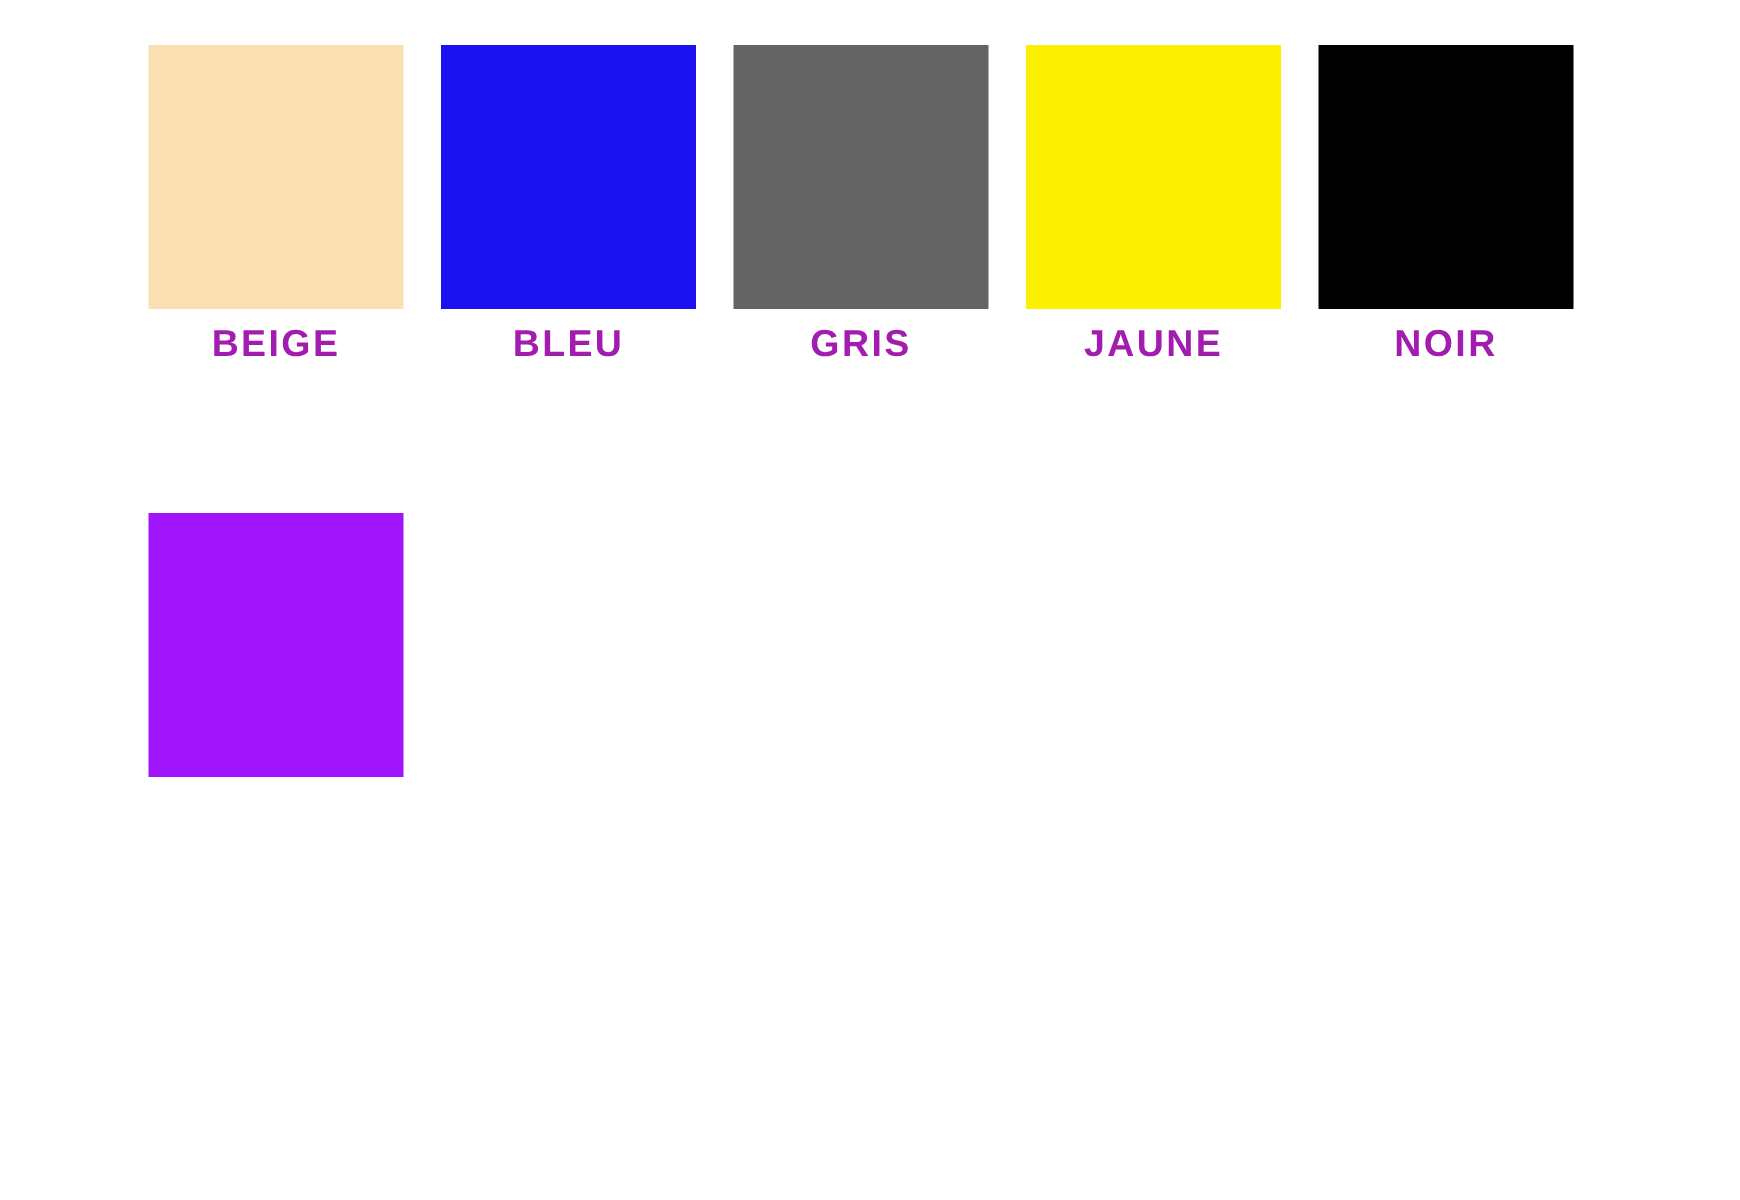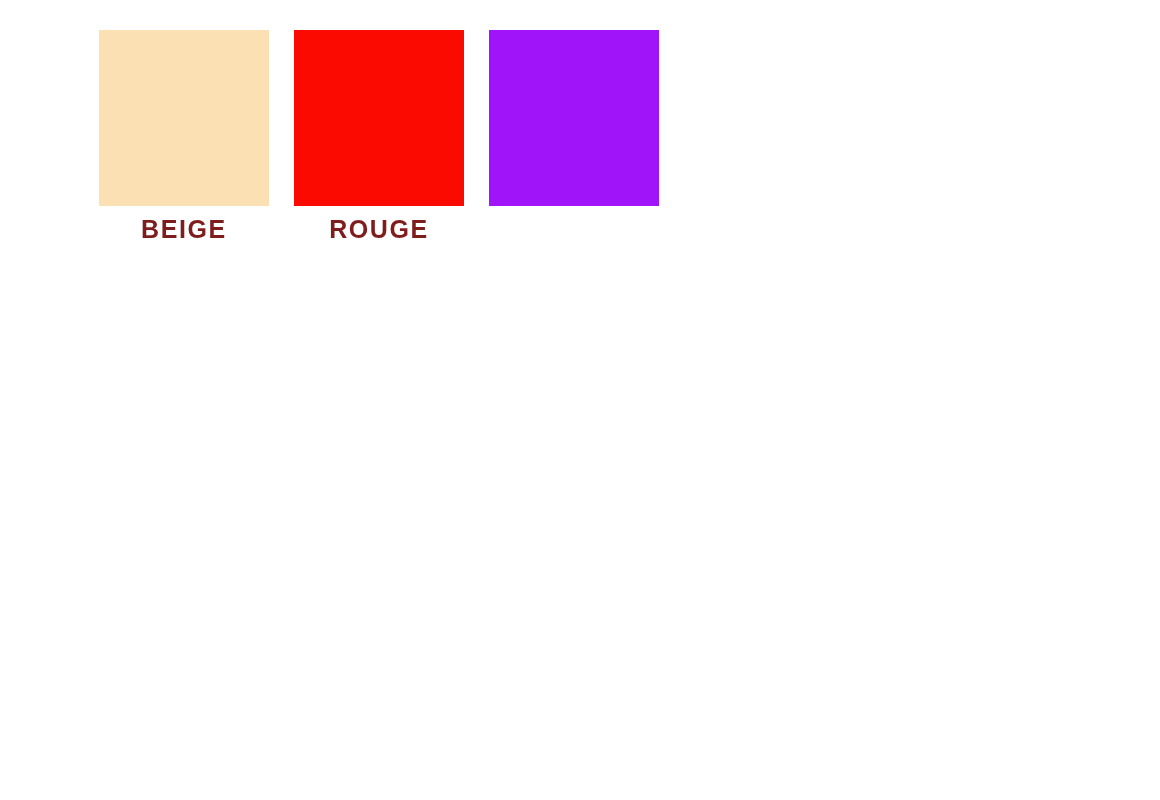--- a/index.html
+++ b/index.html
@@ -46,39 +46,51 @@
     display: block;
     background: #ffffff;
   }
 
   .swatch-label {
     margin-top: 11px;
     font-family: "Liberation Sans", sans-serif;
     font-size: 25px;
     font-weight: bold;
     letter-spacing: 1.6px;
-    color: #7f1d1d;
+    color: #a21caf;
     text-align: center;
     line-height: 1;
     text-transform: uppercase;
     white-space: nowrap;
   }
 </style>
 </head>
 <body>
 
 <div class="palette">
   <div class="swatch-grid">
       <div class="swatch-cell">
         <div class="swatch-chip" style="background: rgb(251, 224, 180);"></div>
         <div class="swatch-label">BEIGE</div>
       </div>
       <div class="swatch-cell">
-        <div class="swatch-chip" style="background: rgb(250, 10, 0);"></div>
-        <div class="swatch-label">ROUGE</div>
+        <div class="swatch-chip" style="background: rgb(26, 16, 240);"></div>
+        <div class="swatch-label">BLEU</div>
+      </div>
+      <div class="swatch-cell">
+        <div class="swatch-chip" style="background: rgb(100, 100, 100);"></div>
+        <div class="swatch-label">GRIS</div>
+      </div>
+      <div class="swatch-cell">
+        <div class="swatch-chip" style="background: rgb(250, 240, 0);"></div>
+        <div class="swatch-label">JAUNE</div>
+      </div>
+      <div class="swatch-cell">
+        <div class="swatch-chip" style="background: rgb(0, 0, 0);"></div>
+        <div class="swatch-label">NOIR</div>
       </div>
       <div class="swatch-cell">
         <div class="swatch-chip" style="background: rgb(160, 20, 250);"></div>
       </div>
       <div class="swatch-cell">
         <div class="swatch-chip" style="background: rgb(255, 255, 255);"></div>
       </div>
     </div>
 </div>
 

